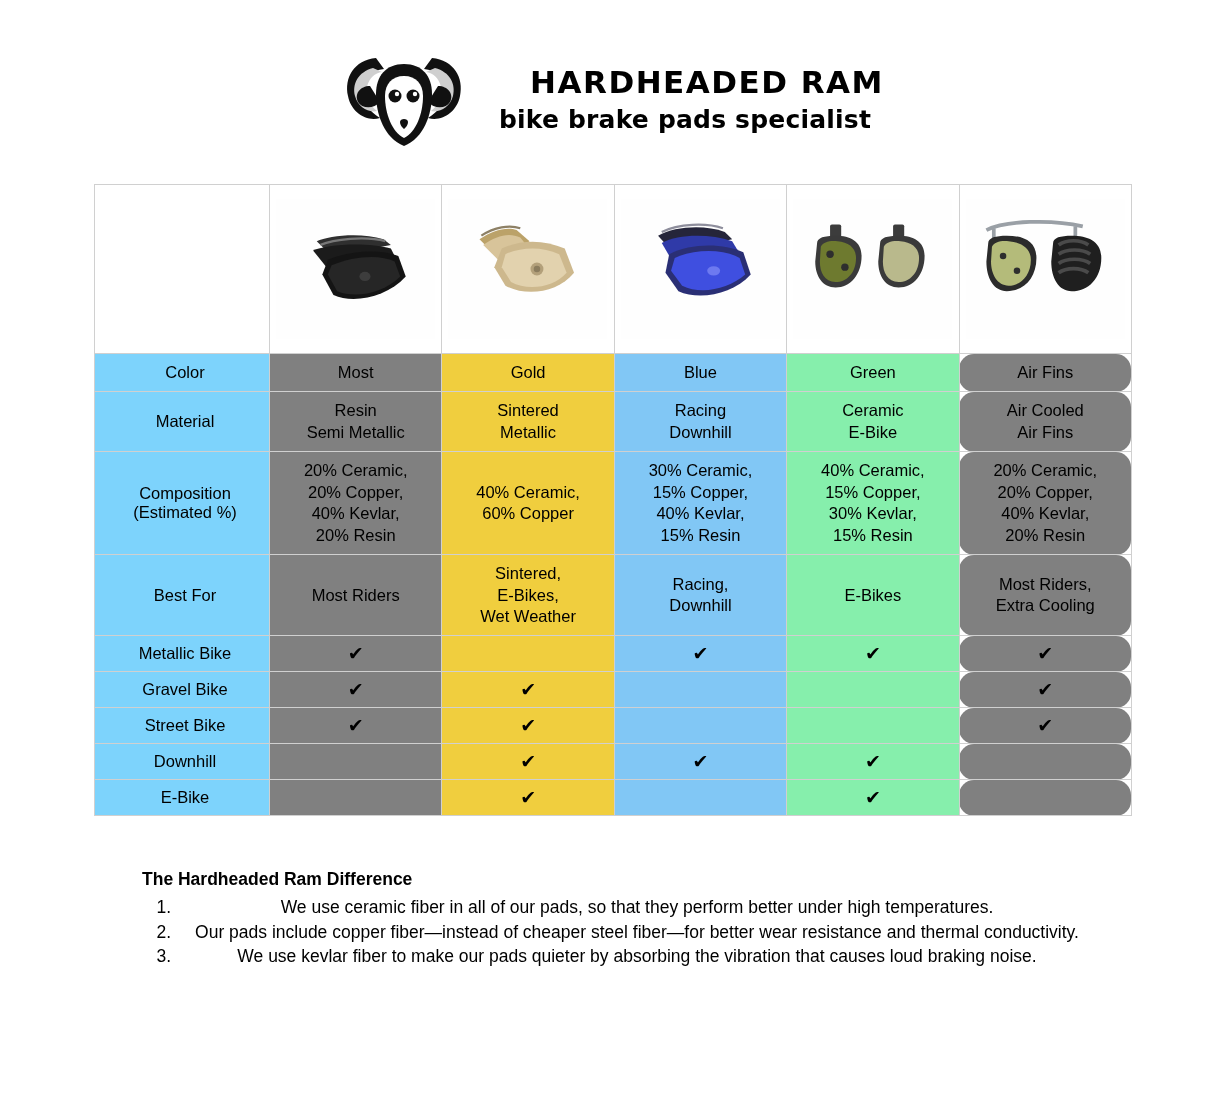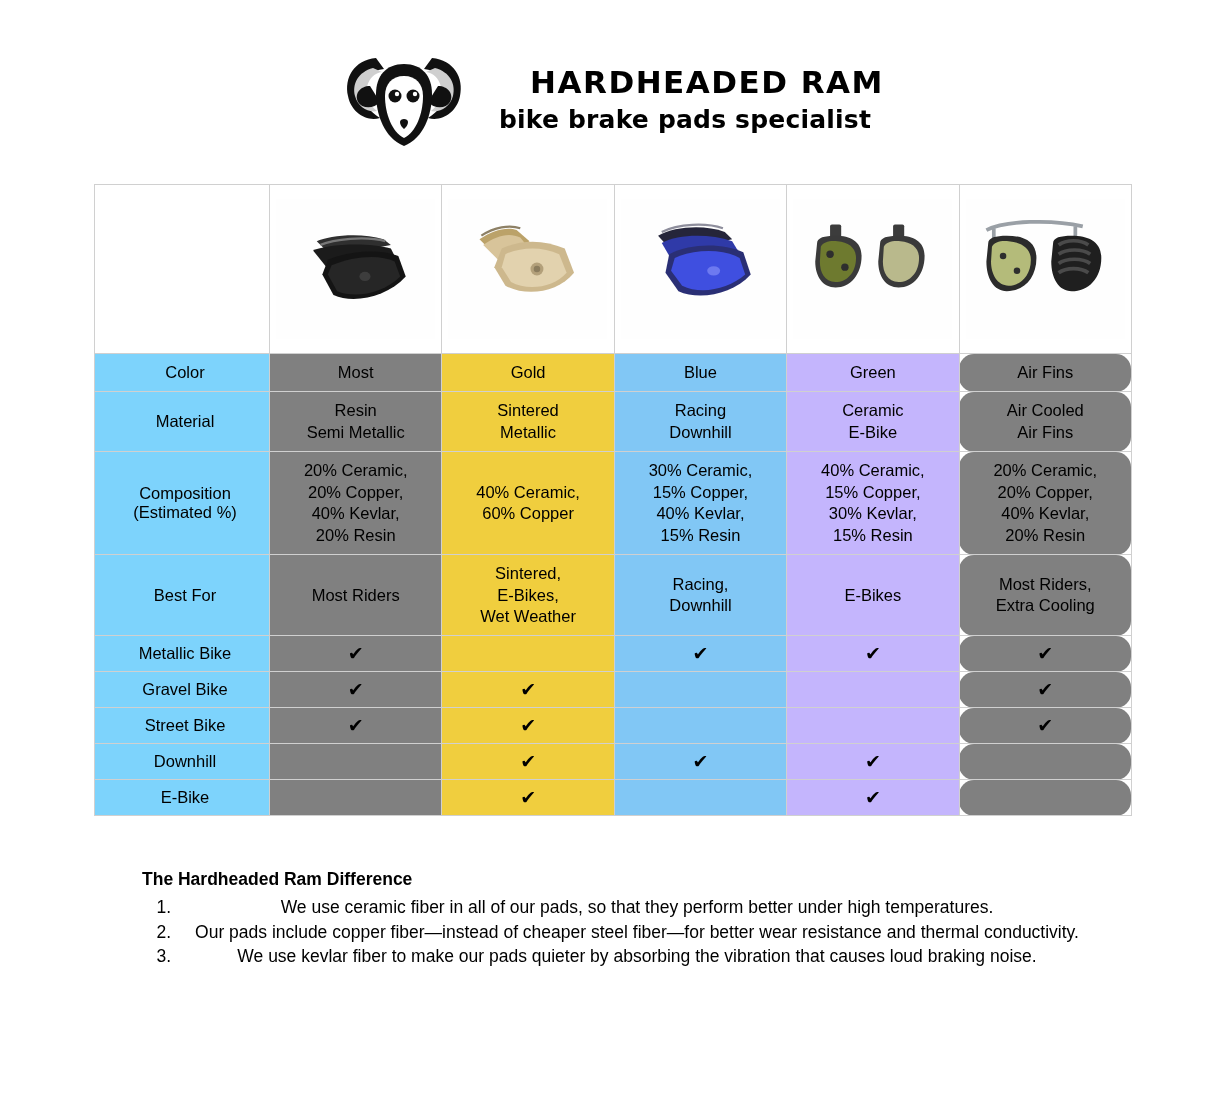--- a/index.html
+++ b/index.html
@@ -90,21 +90,21 @@
   .img-cell .pad-img {
     width: 100%;
     height: 152px;
     display: block;
   }
   .blank-cell { background: #ffffff; }
 
   .c-black { background: #808080; }
   .c-gold  { background: #f0ce3e; }
   .c-blue  { background: #81c7f5; }
-  .c-green { background: #c4b5fd; }
+  .c-green { background: #86efac; }
   .c-fins  { background: #808080; border-radius: 15px; }
 
   .cell-text { line-height: 1.3; font-size: 16.5px; }
   .check { font-size: 19px; line-height: 1; }
   .row-h-small td { height: 18px; }
 
   
   .notes {
     margin: 52px 0 0 142px;
     width: 950px;

